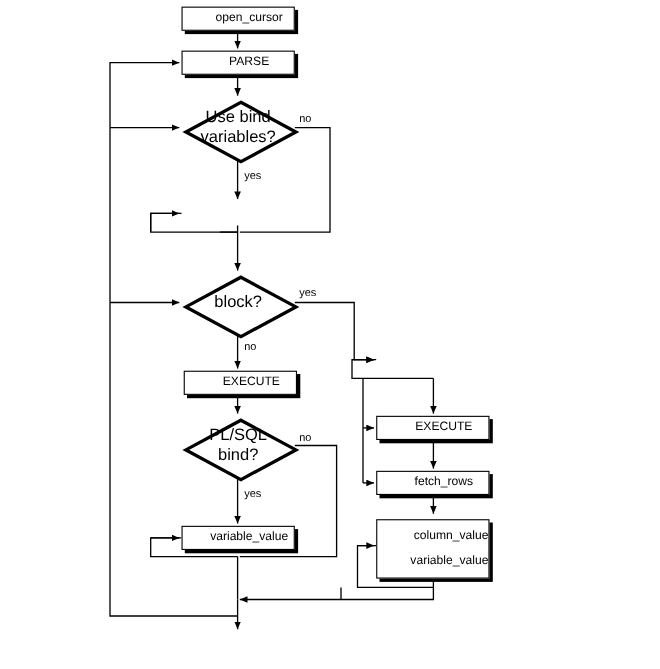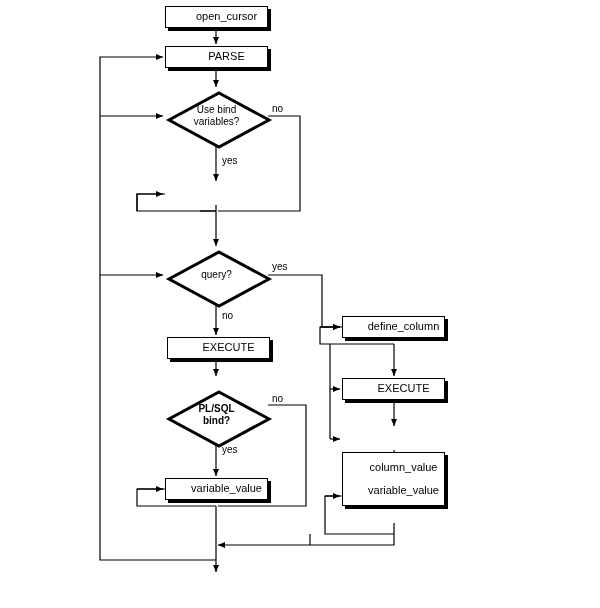--- a/index.html
+++ b/index.html
@@ -47,21 +47,21 @@
   .diamond-label {
     position: absolute;
     left: 0;
     top: 0;
     width: 100%;
     height: 100%;
     display: flex;
     align-items: center;
     justify-content: center;
     flex-direction: column;
-    font-size: 10px;
+    font-size: 15px;
     color: #000000;
     text-align: center;
     line-height: 1.2;
     pointer-events: none;
   }
   .edge-label {
     position: absolute;
     font-size: 10px;
     color: #000000;
     white-space: nowrap;
@@ -158,52 +158,52 @@
       <span>variables?</span>
     </div>
   </div>
 
 
   <div class="diamond-wrap" style="left:165px; top:248px; width:103px; height:54px;">
     <svg width="111" height="62">
       <polygon points="54,4 104,31 54,58 4,31" fill="#ffffff" stroke="#000000" stroke-width="3"></polygon>
     </svg>
     <div class="diamond-label">
-      <span>query?</span>
+      <span>block?</span>
     </div>
   </div>
 
   <div class="node shadow" style="left:167px; top:337px; width:103px; height:22px;">
     <span>EXECUTE</span>
   </div>
 
-  <div class="diamond-wrap" style="left:165px; top:388px; width:103px; height:54px;font-weight:bold;">
+  <div class="diamond-wrap" style="left:165px; top:378px; width:103px; height:54px;">
     <svg width="111" height="62">
       <polygon points="54,4 104,31 54,58 4,31" fill="#ffffff" stroke="#000000" stroke-width="3"></polygon>
     </svg>
     <div class="diamond-label">
       <span>PL/SQL</span>
       <span>bind?</span>
     </div>
   </div>
 
   <div class="node shadow" style="left:165px; top:478px; width:103px; height:22px;">
     <span>variable_value</span>
   </div>
 
-  <div class="node shadow" style="left:342px; top:316px; width:103px; height:22px;">
-    <span>define_column</span>
-  </div>
 
   <div class="node shadow" style="left:342px; top:378px; width:103px; height:22px;">
     <span>EXECUTE</span>
   </div>
 
-
-  <div class="node shadow two-line" style="left:342px; top:452px; width:103px; height:54px;">
+  <div class="node shadow" style="left:342px; top:428px; width:103px; height:22px;">
+    <span>fetch_rows</span>
+  </div>
+
+  <div class="node shadow two-line" style="left:342px; top:472px; width:103px; height:54px;align-items:flex-end;">
     <span>column_value</span>
     <span>variable_value</span>
   </div>
 
 
   <div class="edge-label" style="left:272px; top:103px;">no</div>
   <div class="edge-label" style="left:222px; top:155px;">yes</div>
   <div class="edge-label" style="left:272px; top:261px;">yes</div>
   <div class="edge-label" style="left:222px; top:310px;">no</div>
   <div class="edge-label" style="left:272px; top:393px;">no</div>

